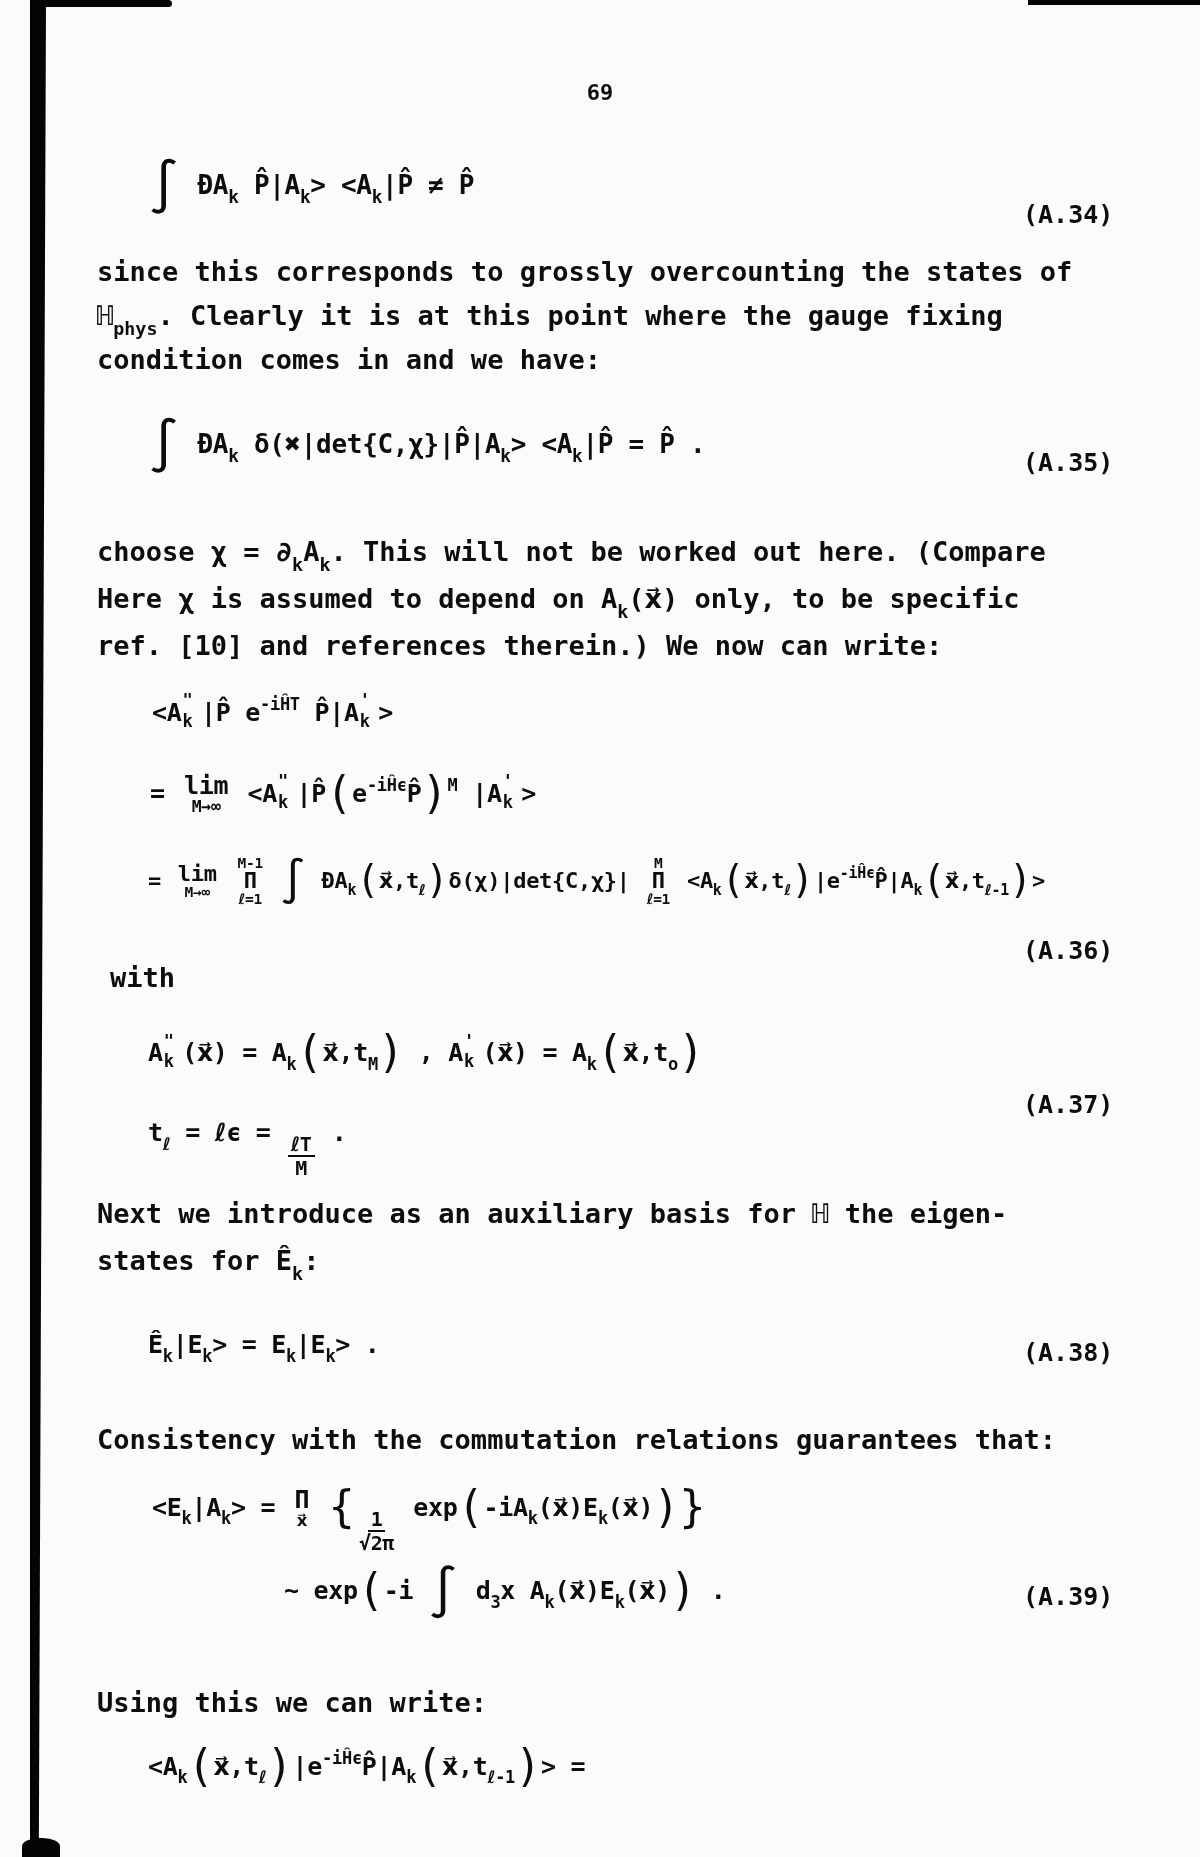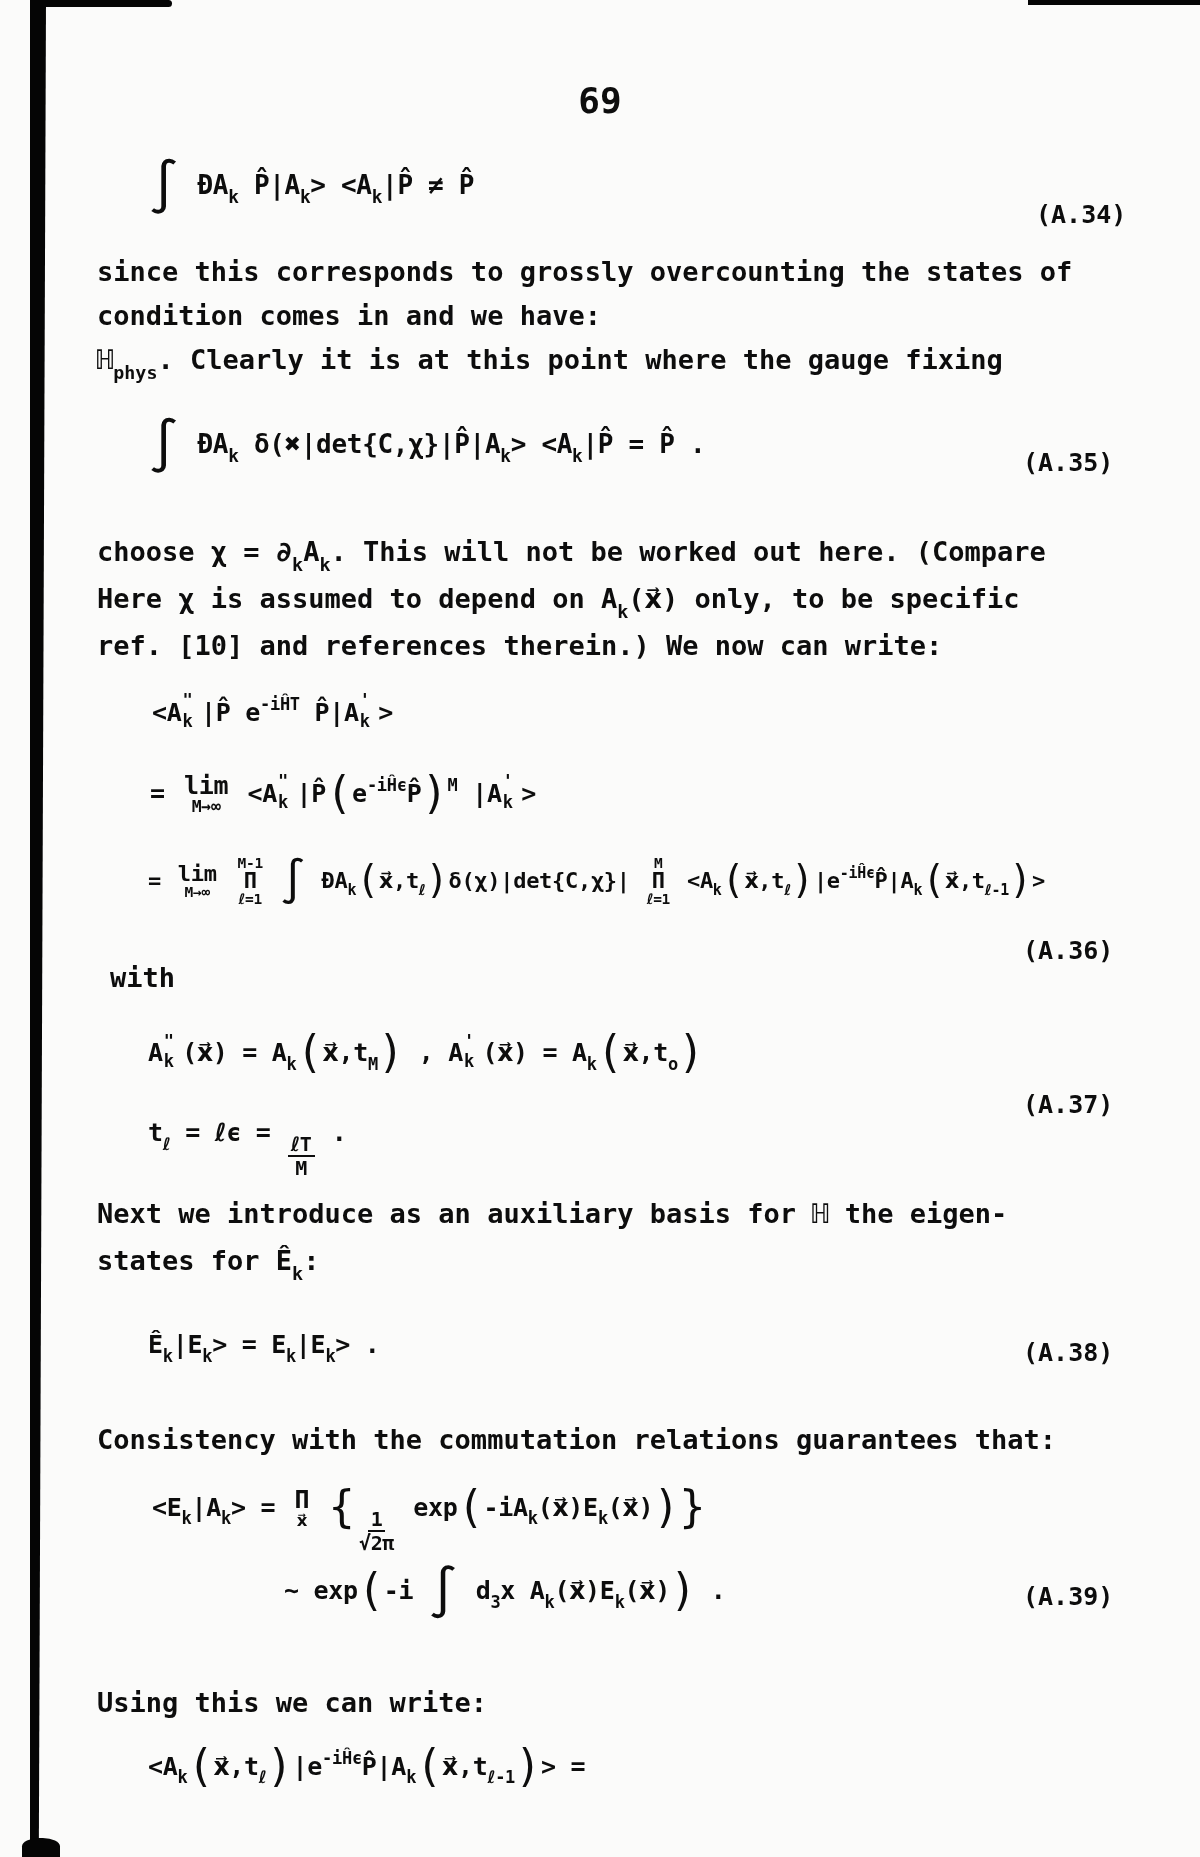--- a/index.html
+++ b/index.html
@@ -6,21 +6,21 @@
   .page{
     position:relative;width:1200px;height:1857px;margin:0 auto;
     background:#fbfbfa;color:#0d0d0d;overflow:hidden;
     font-family:"DejaVu Sans Mono","DejaVu Sans",monospace;font-weight:600;
   }
   .block{position:absolute;white-space:nowrap;}
   .para{font-size:27px;}
   .para .line{display:block;}
   .eq{font-size:25px;letter-spacing:-0.3px;}
   .label{font-size:25px;}
-  .page-number{position:absolute;left:600px;top:80px;transform:translateX(-50%);font-size:36px;}
+  .page-number{position:absolute;left:600px;top:80px;transform:translateX(-50%);font-size:22px;}
 
   .sub{font-size:0.68em;vertical-align:-0.52em;}
   .sup{font-size:0.68em;vertical-align:0.62em;}
 
   .bp{position:relative;display:inline-block;width:0.78em;height:1em;vertical-align:0;}
   .bp-p{position:absolute;left:0.06em;top:-0.18em;font-size:0.68em;line-height:1;}
   .bp-b{position:absolute;left:0.06em;bottom:-0.55em;font-size:0.68em;line-height:1;}
 
   .uo{display:inline-flex;flex-direction:column;align-items:center;vertical-align:middle;
       line-height:1;text-align:center;margin:0 0.18em;}
@@ -53,25 +53,25 @@
   <div class="edge-bar-top" style="background: rgb(5, 5, 5);"></div>
   <div class="edge-bar-foot" style="background: rgb(5, 5, 5);"></div>
   <div class="edge-line-topright" style="background: rgb(5, 5, 5);"></div>
 
   <div class="page-number">69</div>
 
   <div id="content">
       <div class="block eq" style="left: 148px; top: 170px; font-size: 26px;">
         <div class="line"><span class="intg">∫</span> ĐA<span class="sub">k</span> P̂|A<span class="sub">k</span>&gt; &lt;A<span class="sub">k</span>|P̂ ≠ P̂</div>
       </div>
-      <div class="block label" style="left: 1023px; top: 200px; margin-left: 13px;">(A.34)</div>
+      <div class="block label" style="left: 1023px; top: 200px;">(A.34)</div>
       <div class="block para" style="left: 97px; top: 256px;">
         <div class="line" style="height: 44px;">since this corresponds to grossly overcounting the states of</div>
+        <div class="line" style="height: 44px;">ℍ<span class="sub">phys</span>. Clearly it is at this point where the gauge fixing</div>
         <div class="line" style="height: 44px;">condition comes in and we have:</div>
-        <div class="line" style="height: 44px;">ℍ<span class="sub">phys</span>. Clearly it is at this point where the gauge fixing</div>
       </div>
       <div class="block eq" style="left: 148px; top: 428px; font-size: 26px;">
         <div class="line"><span class="intg">∫</span> ĐA<span class="sub">k</span> δ(<span class="blot">✖</span>|det{C,χ}|P̂|A<span class="sub">k</span>&gt; &lt;A<span class="sub">k</span>|P̂ = P̂ .</div>
       </div>
       <div class="block label" style="left: 1023px; top: 448px;">(A.35)</div>
       <div class="block para" style="left: 97px; top: 536px;">
         <div class="line" style="height: 47px;">choose χ = ∂<span class="sub">k</span>A<span class="sub">k</span>. This will not be worked out here. (Compare</div>
         <div class="line" style="height: 47px;">Here χ is assumed to depend on A<span class="sub">k</span>(x⃗) only, to be specific</div>
         <div class="line" style="height: 47px;">ref. [10] and references therein.) We now can write:</div>
       </div>

